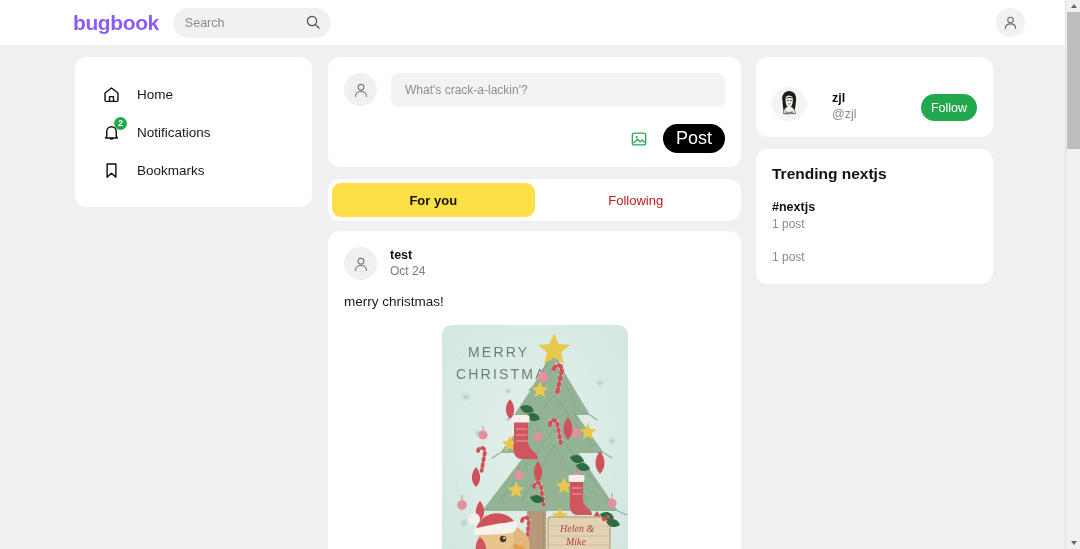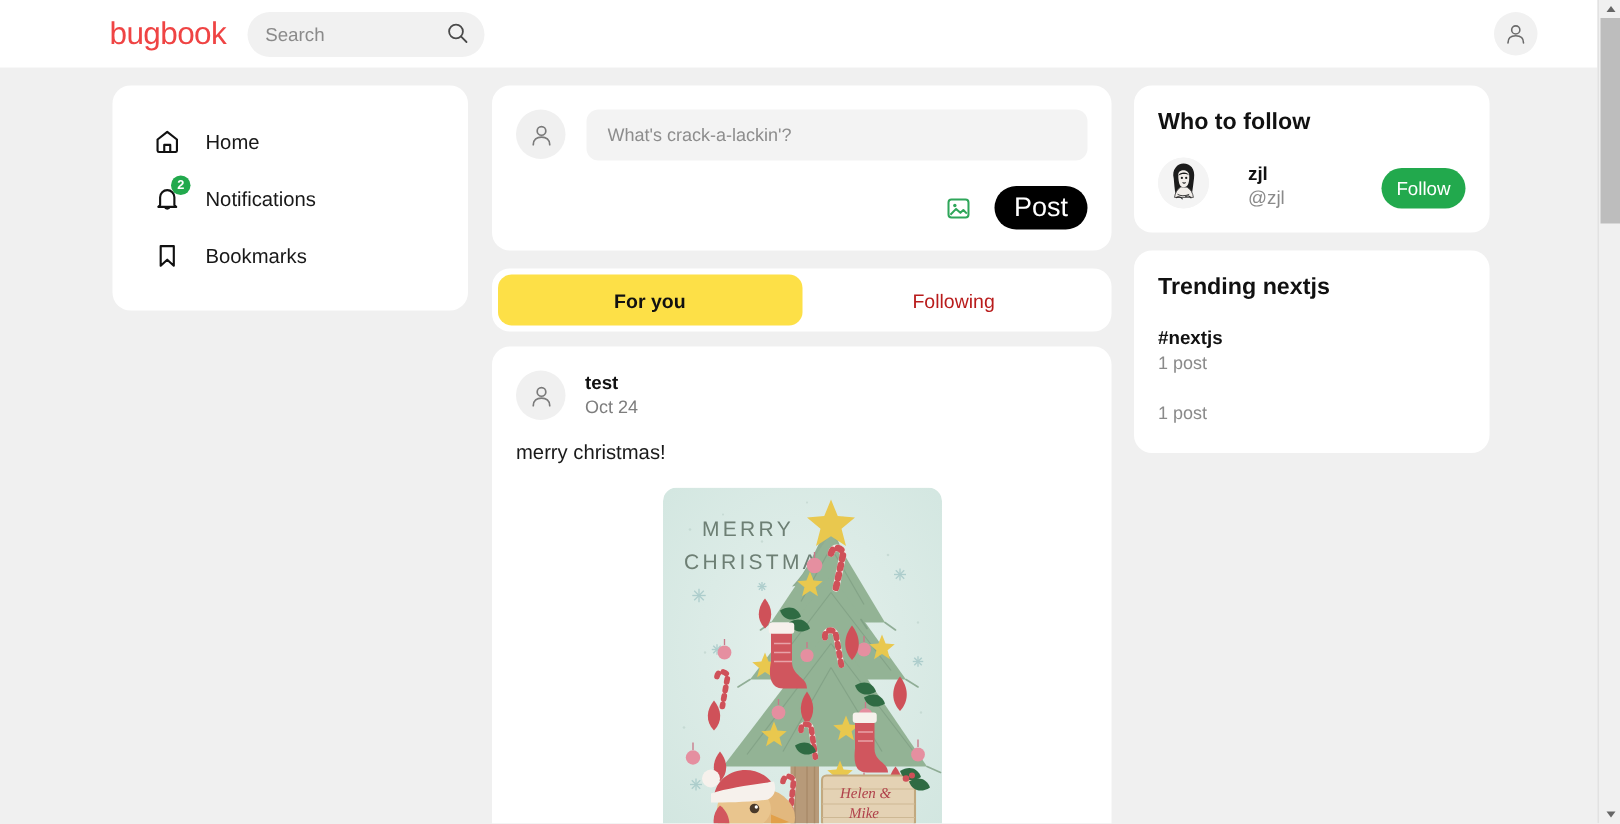--- a/index.html
+++ b/index.html
@@ -27,22 +27,22 @@
     width: 1065px;
     height: 45px;
     background: #ffffff;
     display: flex;
     align-items: center;
     z-index: 20;
   }
   .brand {
     margin-left: 73px;
     font-size: 21px;
-    font-weight: normal;
-    color: #ef4444;
+    font-weight: bold;
+    color: #8b5cf6;
     letter-spacing: -0.4px;
     line-height: 1;
   }
   .search-box {
     margin-left: 14px;
     width: 158px;
     height: 30px;
     background: #f1f1f1;
     border-radius: 15px;
     display: flex;
@@ -596,21 +596,20 @@
               </g>
             </svg>
           </div>
         </article>
       </section>
     </main>
 
     <aside class="right">
 
       <section class="card who">
-        <div class="panel-title">Who to follow</div>
 
         <div class="follow-row">
           <div class="who-avatar">
             <svg width="34" height="34" viewBox="0 0 34 34">
               <circle cx="17" cy="17" r="17" fill="#f4f4f4"></circle>
               <g>
                 <path d="M10.5 14 C9 8 13 4 17 4 C21.5 4 25 7.5 24 14 C23.6 17 23.2 21 22.5 25 L11.8 25 C11 21 10.8 17 10.5 14 Z" fill="#1c1c1c"></path>
                 <path d="M13.5 11.5 C13.5 7.5 20.5 7.5 20.8 11.8 C21 14.5 20.6 17 19.8 18.4 C18.6 20.4 15.6 20.4 14.6 18.4 C13.9 17 13.5 14.4 13.5 11.5 Z" fill="#f2eeea"></path>
                 <path d="M13.6 12.2 C14.4 9.5 19.8 9.2 20.7 12 C19.5 10.8 15.2 10.6 13.6 12.2 Z" fill="#1c1c1c"></path>
                 <circle cx="15.9" cy="13.6" r="0.75" fill="#1c1c1c"></circle>

